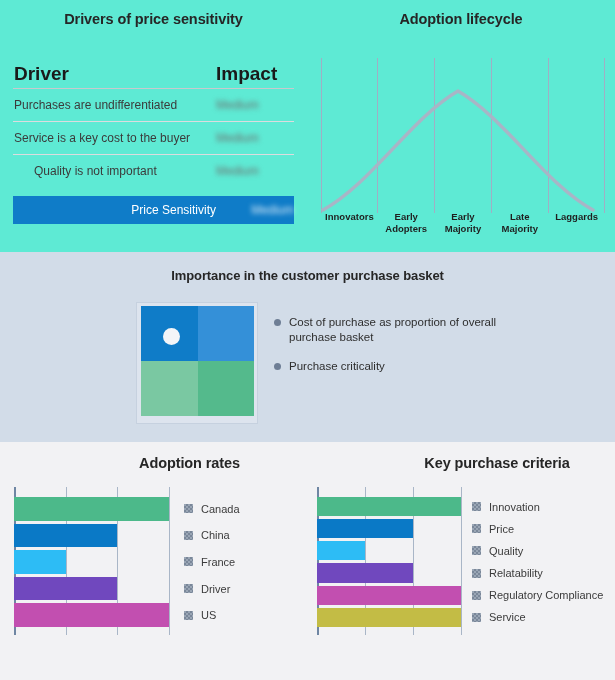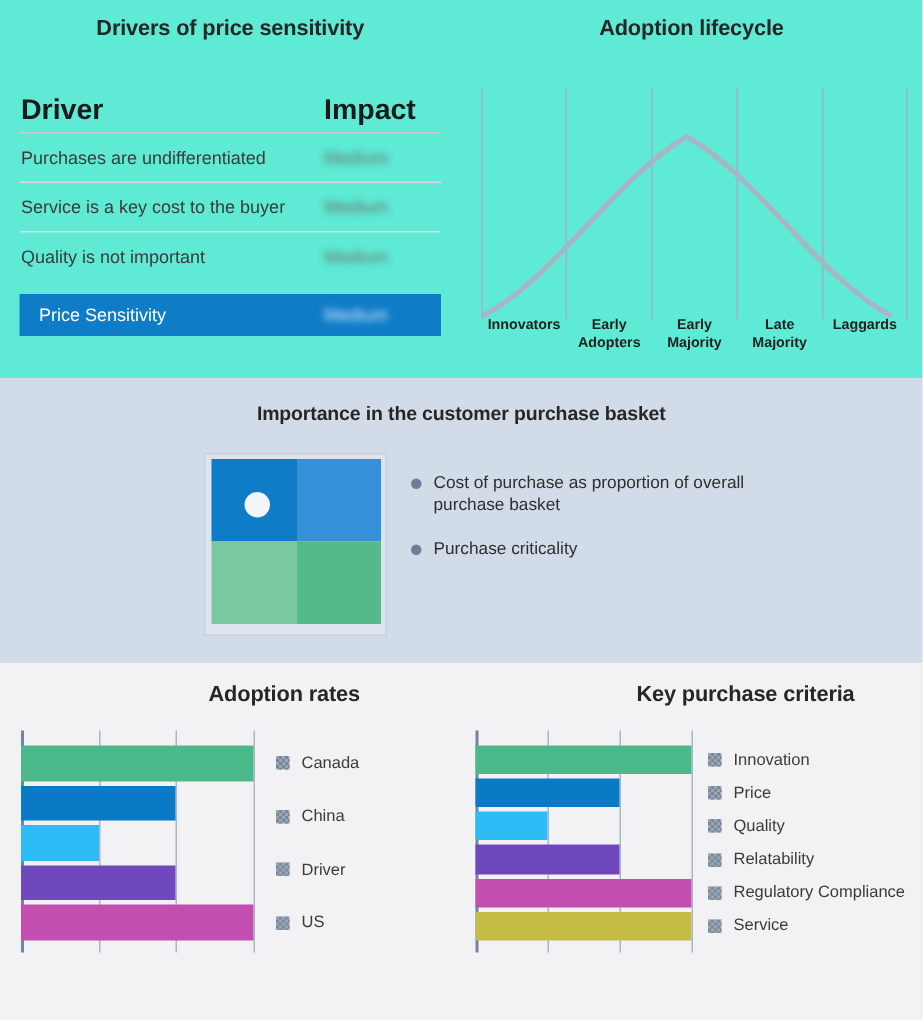--- a/index.html
+++ b/index.html
@@ -61,21 +61,21 @@
   .dtr.header {
     height: 28px;
     border-bottom: 1px solid #C9C9CC;
   }
   .dtr.header .dcell-driver,
   .dtr.header .dcell-impact {
     font-weight: bold;
     font-size: 19px;
     color: #1A1A1A;
   }
-  .dtr.last { border-bottom: none; }
+  .dtr.last { border-bottom: none; margin-left: 20px; }
   .dcell-driver {
     flex: 1;
     font-size: 12px;
     color: #3B3B3B;
     padding-left: 1px;
   }
   .dcell-impact {
     width: 78px;
     font-size: 12px;
     color: #3B3B3B;
@@ -87,20 +87,21 @@
     font-size: 12px;
   }
   .dtr.highlight {
     background: #0F7CC8;
     border-bottom: none;
     height: 28px;
     margin-top: 9px;
     padding-left: 12px;
     box-sizing: border-box;
     width: 281px;
+    text-align: right;
   }
   .dtr.highlight .dcell-driver {
     color: #FFFFFF;
     font-size: 12px;
   }
   .dtr.highlight .blurred {
     color: #D9ECF9;
   }
 
   
@@ -462,20 +463,24 @@
             <div class="bleg-item" style="height: 23.6px;">
               <div class="bleg-swatch"></div>
               <div class="bleg-label">Canada</div>
             </div>
             <div class="bleg-item" style="height: 23.6px;">
               <div class="bleg-swatch"></div>
               <div class="bleg-label">China</div>
             </div>
             <div class="bleg-item" style="height: 23.6px;">
               <div class="bleg-swatch"></div>
+              <div class="bleg-label">France</div>
+            </div>
+            <div class="bleg-item" style="height: 23.6px;">
+              <div class="bleg-swatch"></div>
               <div class="bleg-label">Driver</div>
             </div>
             <div class="bleg-item" style="height: 23.6px;">
               <div class="bleg-swatch"></div>
               <div class="bleg-label">US</div>
             </div>
           </div>
       </div>
     </div>
 

